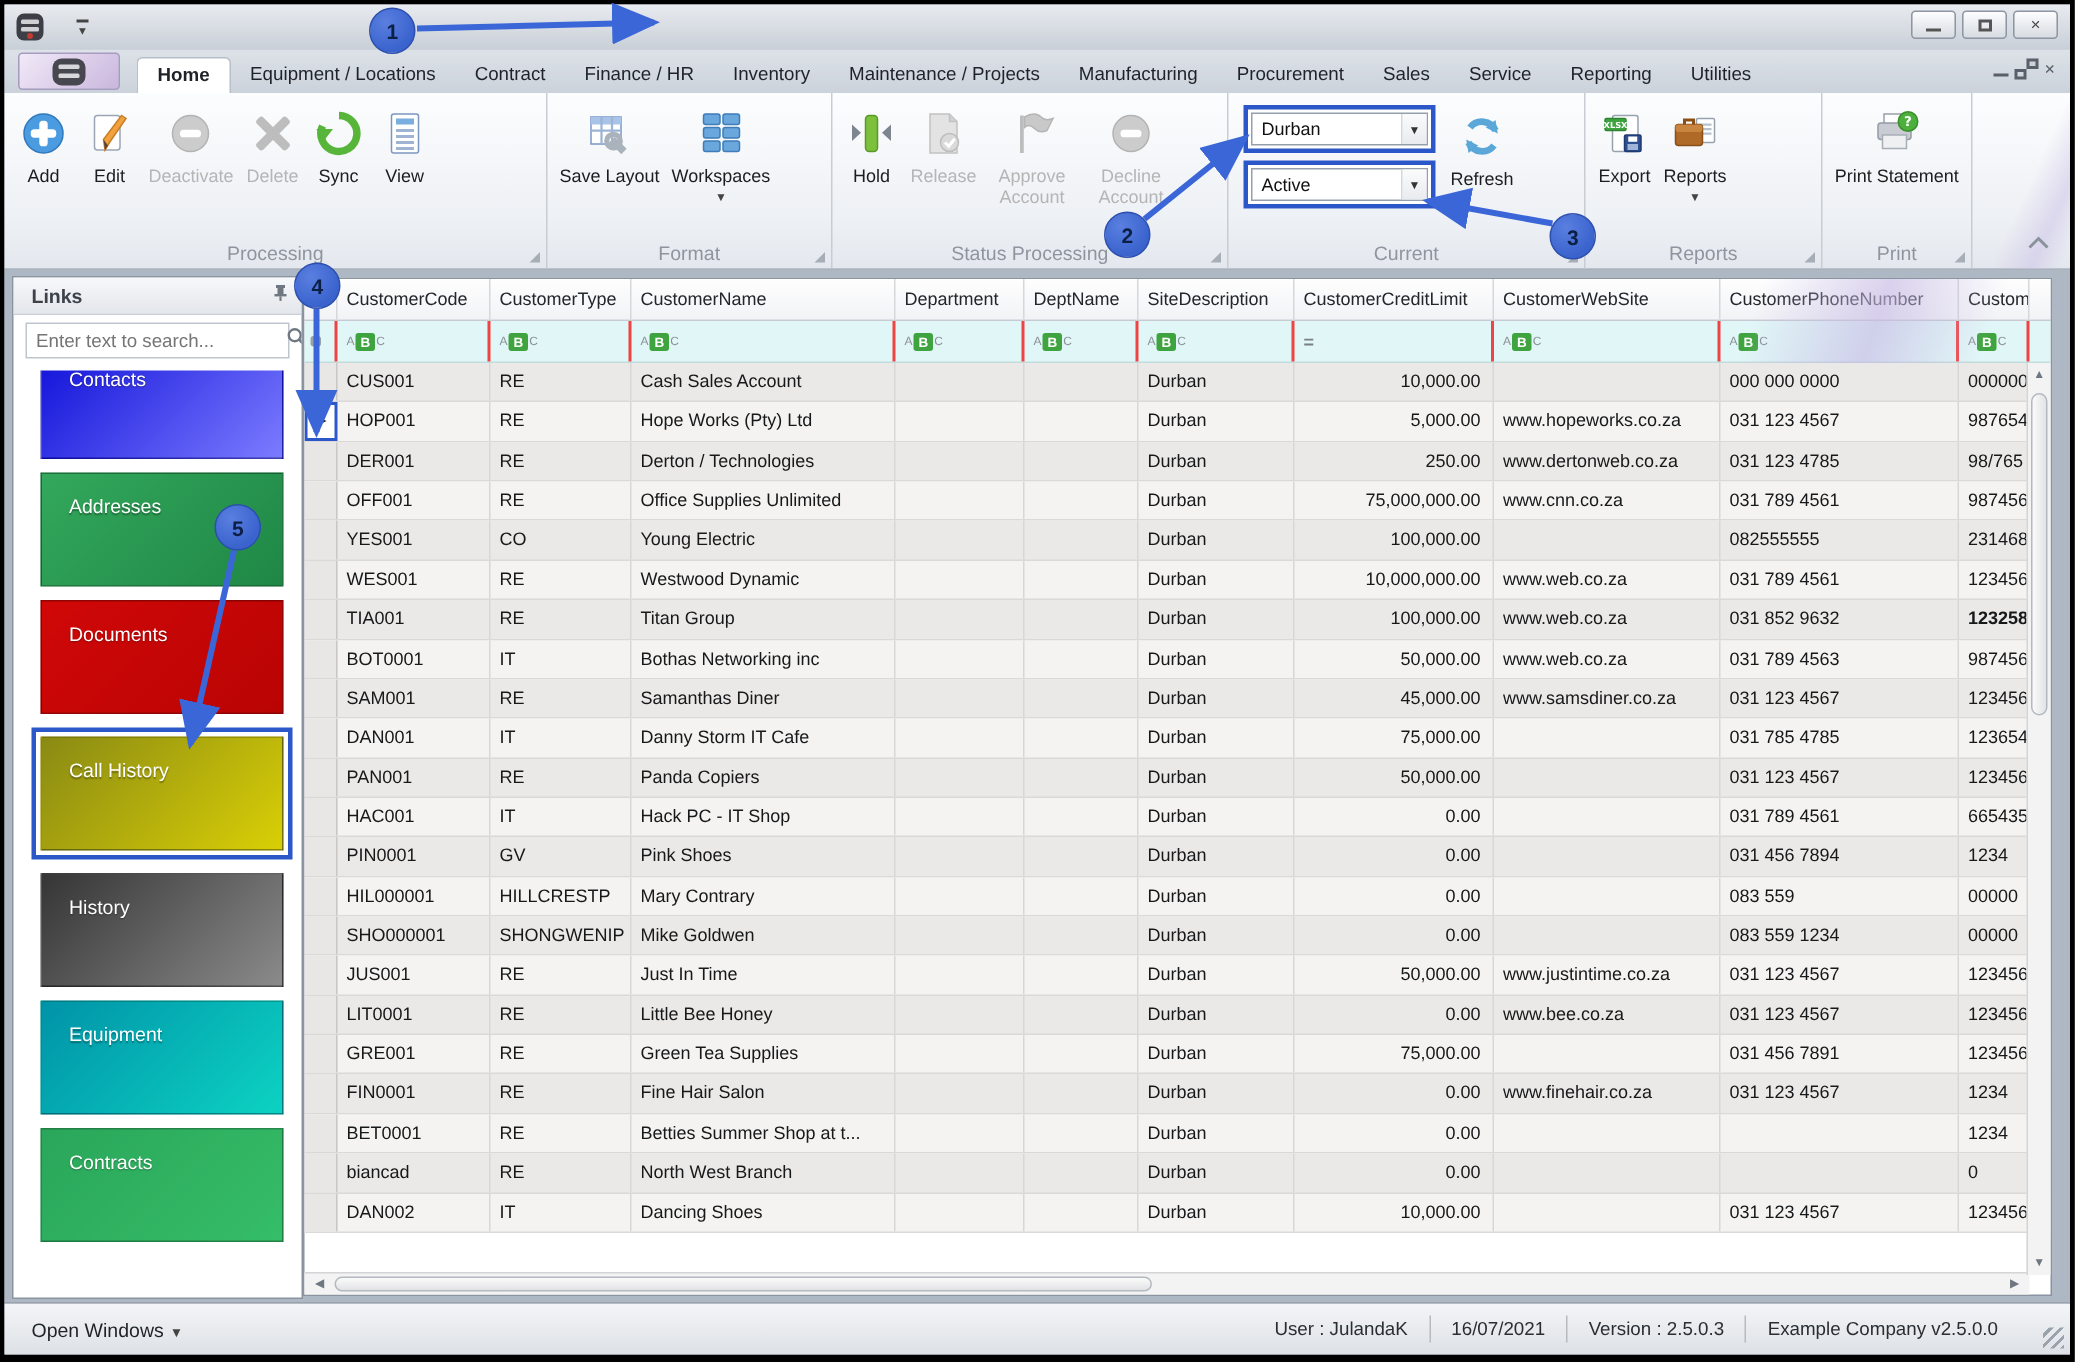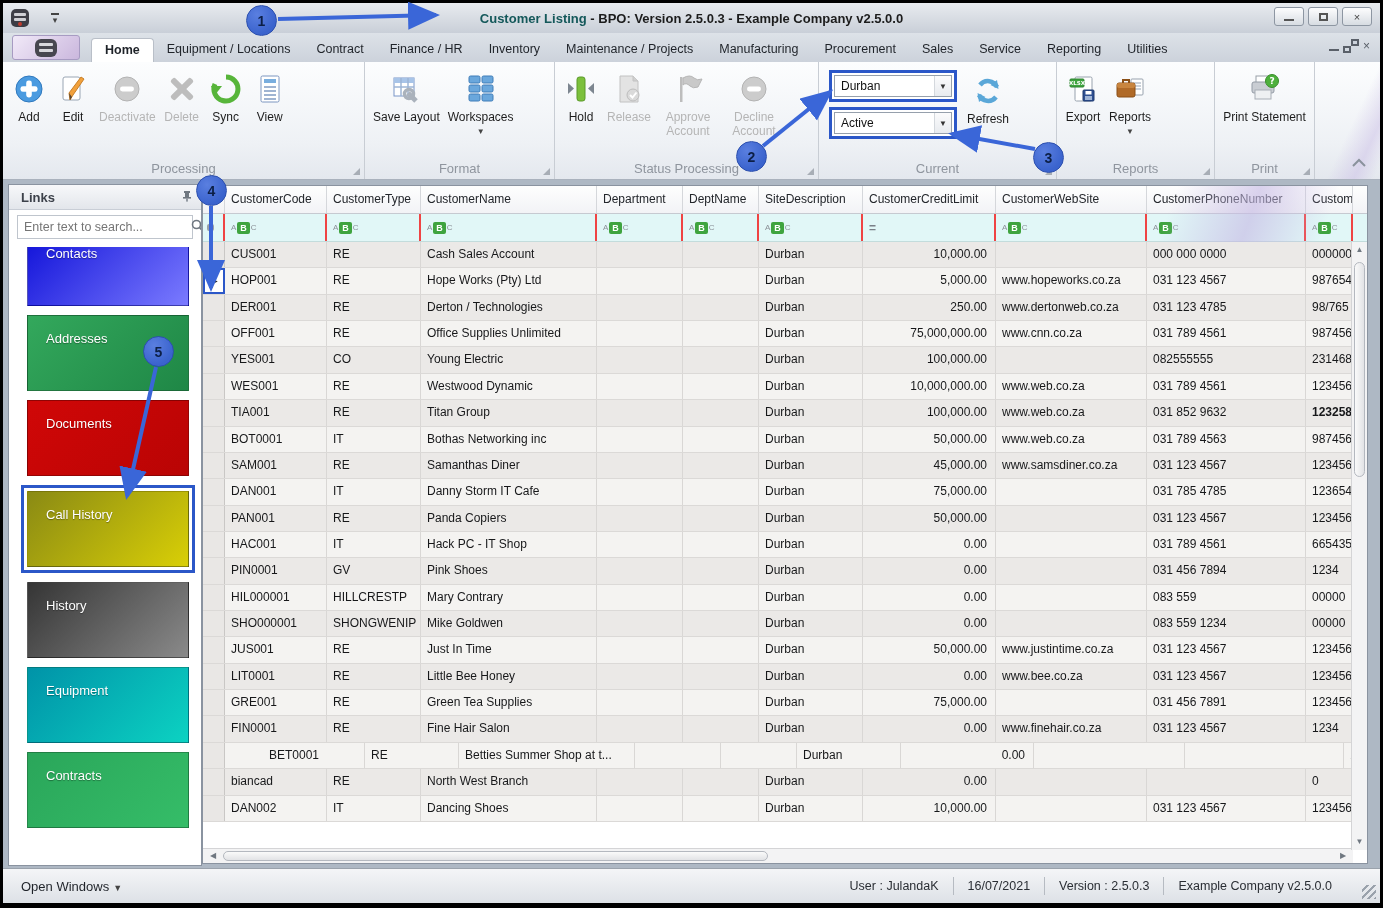--- a/index.html
+++ b/index.html
@@ -133,21 +133,20 @@
 </style>
 </head>
 <body>
 
 <div class="window">
 <div class="chrome">
 
   <div class="titlebar">
     <div class="appicon"></div>
     <div class="qat-caret"><span class="bar"></span>▾</div>
-    <div class="title-text"><span class="title-doc">Customer Listing</span><span class="title-rest"> - BPO: Version 2.5.0.3 - Example Company v2.5.0.0</span></div>
     <div class="winbtns">
       <div class="wbtn">
             <span class="minbar"></span>
           </div>
       <div class="wbtn">
             <span class="maxbox"></span>
           </div>
       <div class="wbtn">×</div>
     </div>
   </div>
@@ -760,21 +759,21 @@
               <div class="gcell" style="width: 86px; flex: 0 0 auto;"></div>
               <div class="gcell" style="width: 76px; flex: 0 0 auto;"></div>
               <div class="gcell" style="width: 104px; flex: 0 0 auto;">Durban</div>
               <div class="gcell num" style="width: 133px; flex: 0 0 auto;">0.00</div>
               <div class="gcell" style="width: 151px; flex: 0 0 auto;">www.finehair.co.za</div>
               <div class="gcell" style="width: 159px; flex: 0 0 auto;">031 123 4567</div>
               <div class="gcell" style="width: 47px; flex: 0 0 auto;">1234</div>
             </div>
             <div class="grow">
               <div class="ind" style="width: 22px;"></div>
-              <div class="gcell" style="width: 102px; flex: 0 0 auto; margin-left: 38px;">BET0001</div>
+              <div class="gcell" style="width: 102px; flex: 0 0 auto;">BET0001</div>
               <div class="gcell" style="width: 94px; flex: 0 0 auto;">RE</div>
               <div class="gcell" style="width: 176px; flex: 0 0 auto;">Betties Summer Shop at t...</div>
               <div class="gcell" style="width: 86px; flex: 0 0 auto;"></div>
               <div class="gcell" style="width: 76px; flex: 0 0 auto;"></div>
               <div class="gcell" style="width: 104px; flex: 0 0 auto;">Durban</div>
               <div class="gcell num" style="width: 133px; flex: 0 0 auto;">0.00</div>
               <div class="gcell" style="width: 151px; flex: 0 0 auto;"></div>
               <div class="gcell" style="width: 159px; flex: 0 0 auto;"></div>
               <div class="gcell" style="width: 47px; flex: 0 0 auto;">1234</div>
             </div>

